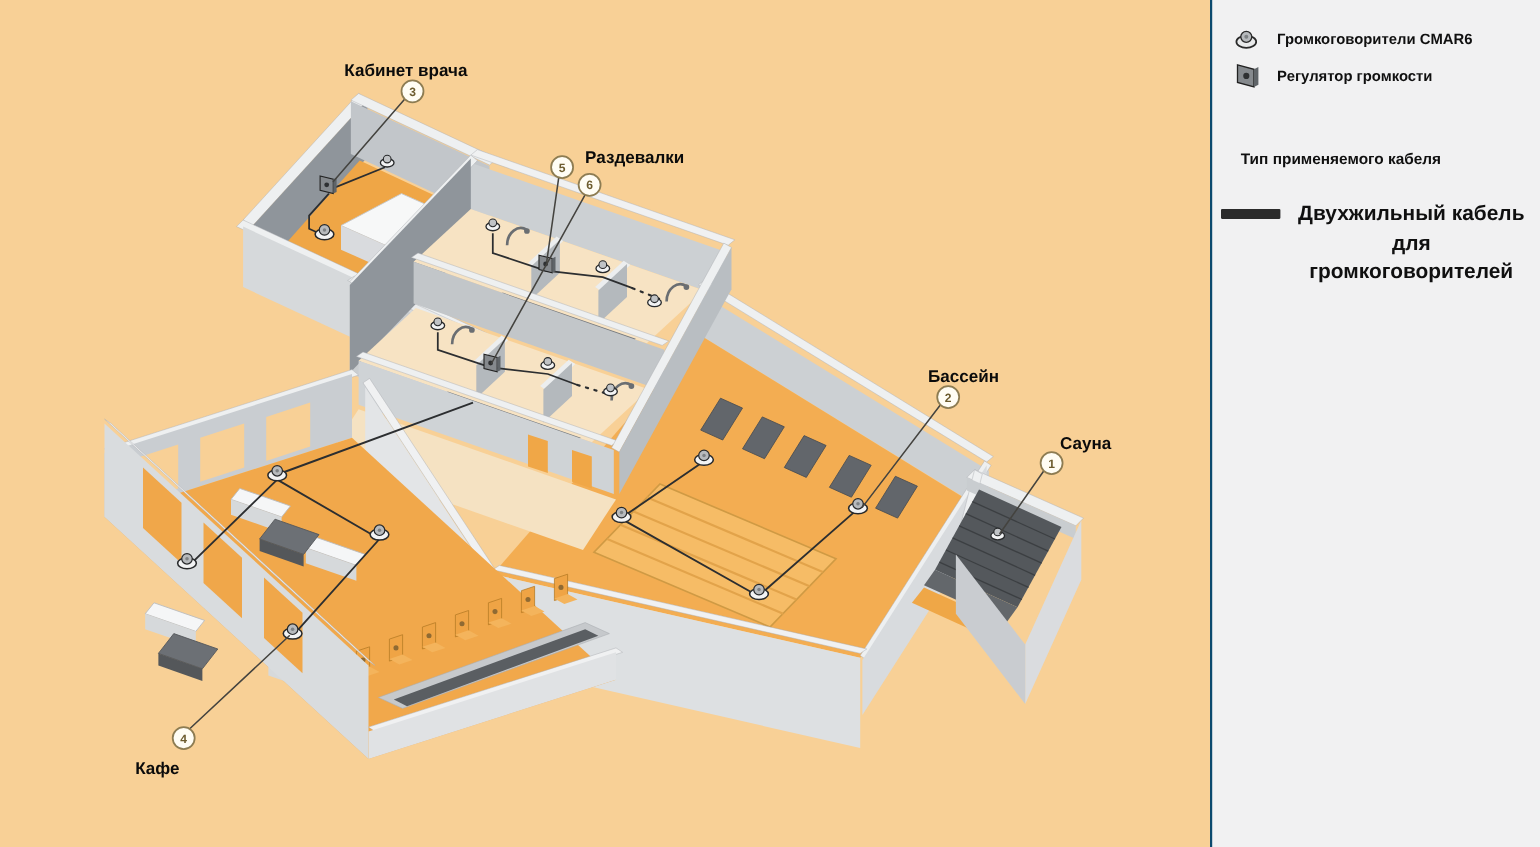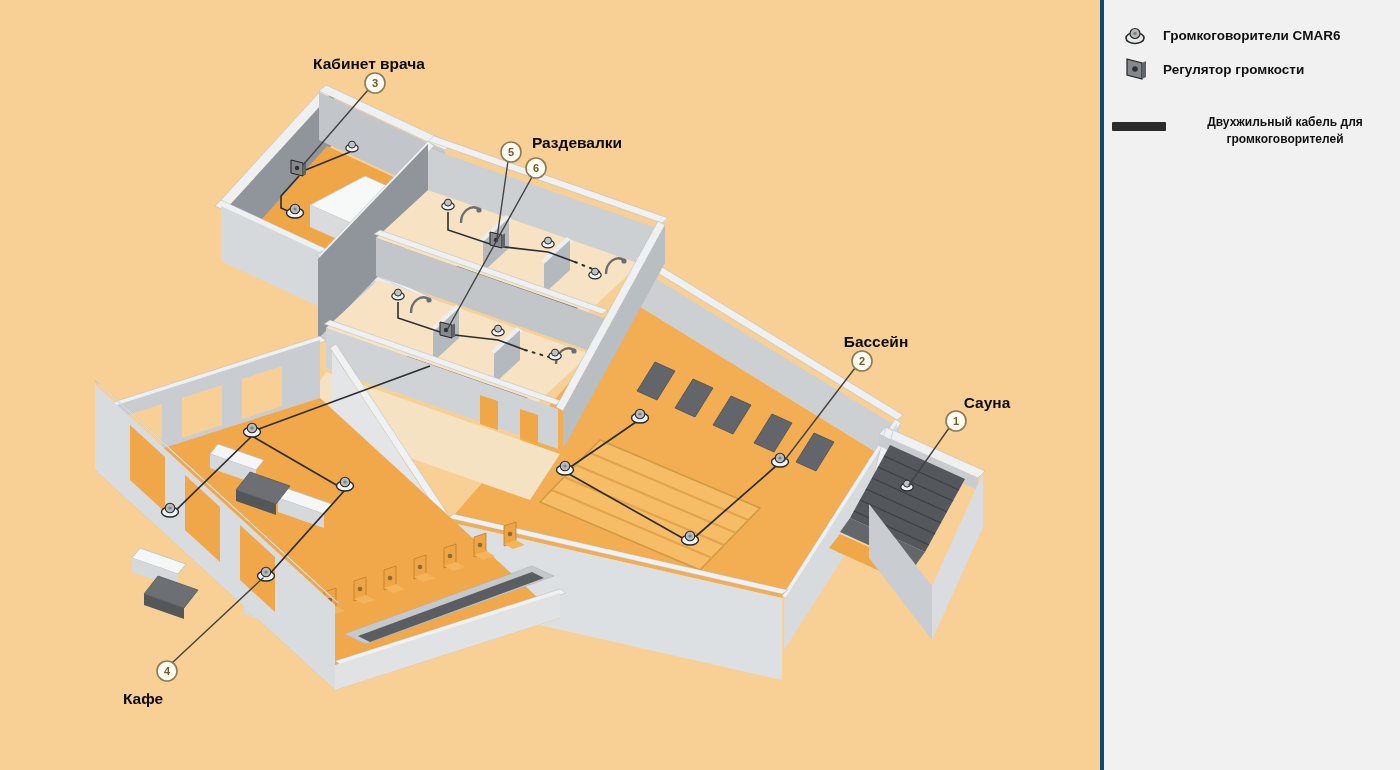--- a/index.html
+++ b/index.html
@@ -3,28 +3,28 @@
 <meta charset="utf-8">
 <style>
   html,body{margin:0;padding:0;background:#888;}
   .stage{position:relative;width:1400px;height:770px;background:#f8d096;overflow:hidden;
          font-family:"Liberation Sans",sans-serif;}
   svg.scene{position:absolute;left:0;top:0;display:block;}
   .room-label{font-family:"Liberation Sans",sans-serif;font-size:15.5px;font-weight:bold;fill:#0b0b0b;}
   .callout-num{font-family:"Liberation Sans",sans-serif;font-size:11px;font-weight:bold;fill:#6d5c2e;}
   
   .legend{position:absolute;top:0;left:1100px;width:300px;height:770px;background:#f1f1f2;
-          border-left:4px solid #0c4a6e;box-sizing:border-box;padding-top:22px;}
+          border-left:2px solid #0c4a6e;box-sizing:border-box;padding-top:22px;}
   .lrow{display:flex;align-items:center;gap:9px;padding-left:12px;margin-bottom:6px;}
   .licon{width:38px;display:flex;justify-content:center;align-items:center;flex:none;}
   .llabel{font-weight:bold;font-size:13.5px;color:#101010;white-space:nowrap;}
   .section-title{font-weight:bold;font-size:14px;color:#101010;margin:52px 0 0 26px;}
   .cable-row{display:flex;align-items:flex-start;margin-top:30px;padding-left:8px;}
   .cable-swatch{width:54px;height:9px;background:#2b2b2b;border-radius:1px;margin-top:8px;margin-right:12px;flex:none;}
-  .cable-label{font-weight:bold;font-size:12px;color:#101010;text-align:center;line-height:1.4;width:214px;}
+  .cable-label{font-weight:bold;font-size:19px;color:#101010;text-align:center;line-height:1.4;width:214px;}
 </style>
 </head>
 <body>
 
 <div class="stage">
 
 <svg class="scene" width="1100" height="770" viewBox="0 0 1100 770">
   <defs>
     <g id="spkL">
       <ellipse rx="8.5" ry="5" fill="#f2f3f4" stroke="#27292b" stroke-width="1.4"></ellipse>
@@ -347,20 +347,21 @@
     <span class="licon">
       <svg width="30" height="30" viewBox="-15 -15 30 30">
         <polygon points="-8,-10 7,-6 7,10 -8,6" fill="#85898d" stroke="#222" stroke-width="1.2"></polygon>
         <polygon points="7,-6 11,-8 11,8 7,10" fill="#5f6468"></polygon>
         <circle r="2.8" fill="#2e3032"></circle>
       </svg>
     </span>
     <span class="llabel">Регулятор громкости</span>
   </div>
 
+  <div class="section-title">Тип применяемого кабеля</div>
 
   <div class="cable-row">
     <div class="cable-swatch"></div>
     <div class="cable-label">
       <span>Двухжильный кабель для</span><br>
       <span>громкоговорителей</span>
     </div>
   </div>
 </div>
 

